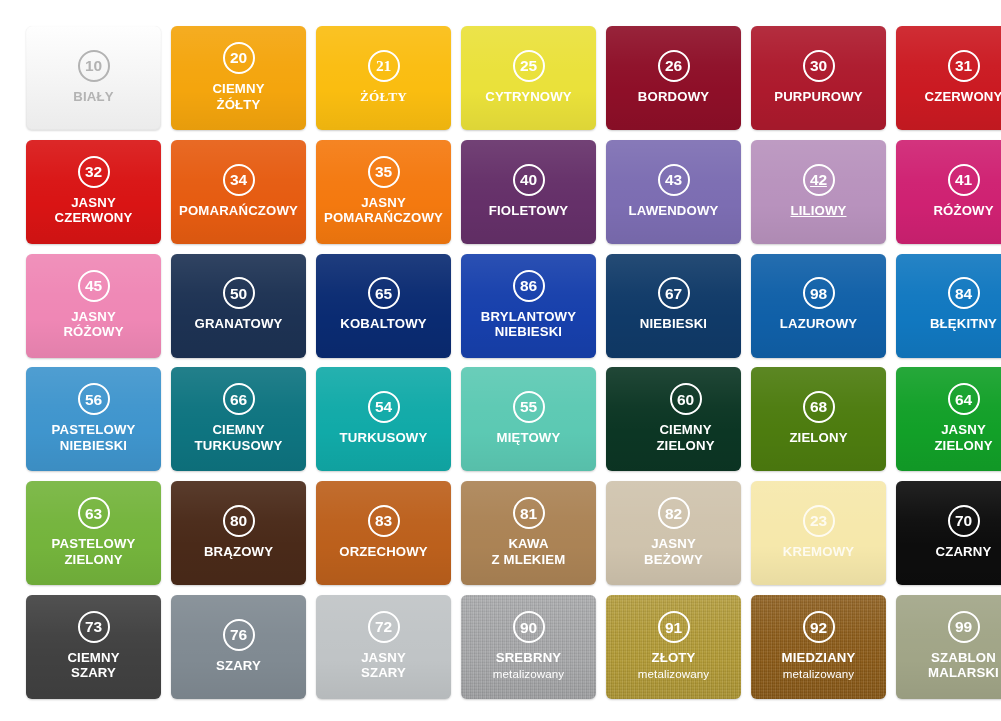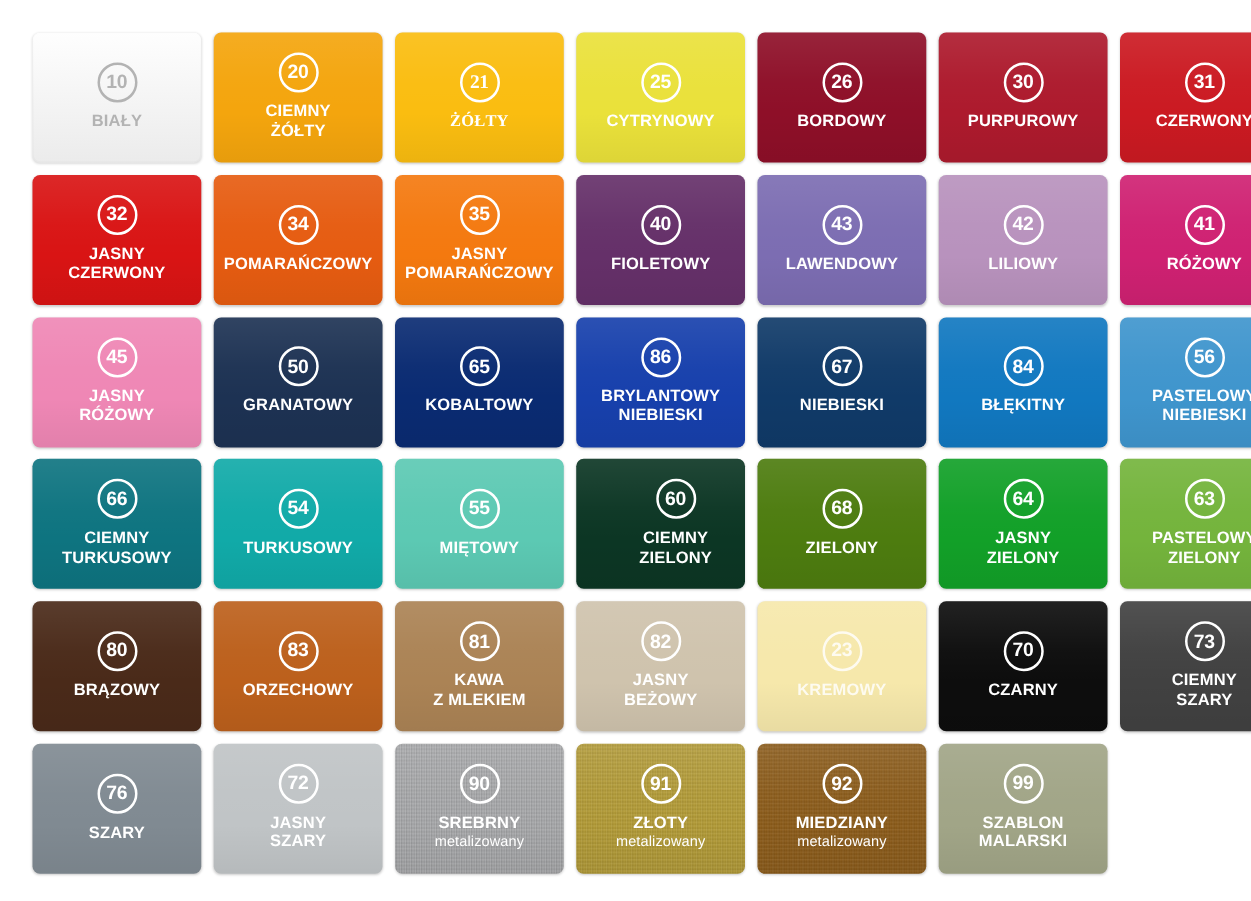--- a/index.html
+++ b/index.html
@@ -170,21 +170,21 @@
 POMARAŃCZOWY</div>
     </div>
     <div class="swatch" style="background: rgb(101, 48, 105); color: rgb(255, 255, 255);">
       <div class="badge">40</div>
       <div class="name">FIOLETOWY</div>
     </div>
     <div class="swatch" style="background: rgb(124, 109, 178); color: rgb(255, 255, 255);">
       <div class="badge">43</div>
       <div class="name">LAWENDOWY</div>
     </div>
-    <div class="swatch" style="background: rgb(184, 146, 189); color: rgb(255, 255, 255);">
+    <div class="swatch" style="background: rgb(184, 146, 189); color: rgb(255, 255, 255); text-decoration: underline;">
       <div class="badge">42</div>
       <div class="name">LILIOWY</div>
     </div>
     <div class="swatch" style="background: rgb(207, 33, 114); color: rgb(255, 255, 255);">
       <div class="badge">41</div>
       <div class="name">RÓŻOWY</div>
     </div>
     <div class="swatch" style="background: rgb(239, 135, 181); color: rgb(255, 255, 255);">
       <div class="badge">45</div>
       <div class="name">JASNY
@@ -200,20 +200,24 @@
     </div>
     <div class="swatch" style="background: rgb(23, 64, 172); color: rgb(255, 255, 255);">
       <div class="badge">86</div>
       <div class="name">BRYLANTOWY
 NIEBIESKI</div>
     </div>
     <div class="swatch" style="background: rgb(16, 58, 104); color: rgb(255, 255, 255);">
       <div class="badge">67</div>
       <div class="name">NIEBIESKI</div>
     </div>
+    <div class="swatch" style="background: rgb(16, 96, 168); color: rgb(255, 255, 255);">
+      <div class="badge">98</div>
+      <div class="name">LAZUROWY</div>
+    </div>
     <div class="swatch" style="background: rgb(17, 120, 192); color: rgb(255, 255, 255);">
       <div class="badge">84</div>
       <div class="name">BŁĘKITNY</div>
     </div>
     <div class="swatch" style="background: rgb(63, 149, 205); color: rgb(255, 255, 255);">
       <div class="badge">56</div>
       <div class="name">PASTELOWY
 NIEBIESKI</div>
     </div>
     <div class="swatch" style="background: rgb(14, 116, 128); color: rgb(255, 255, 255);">

